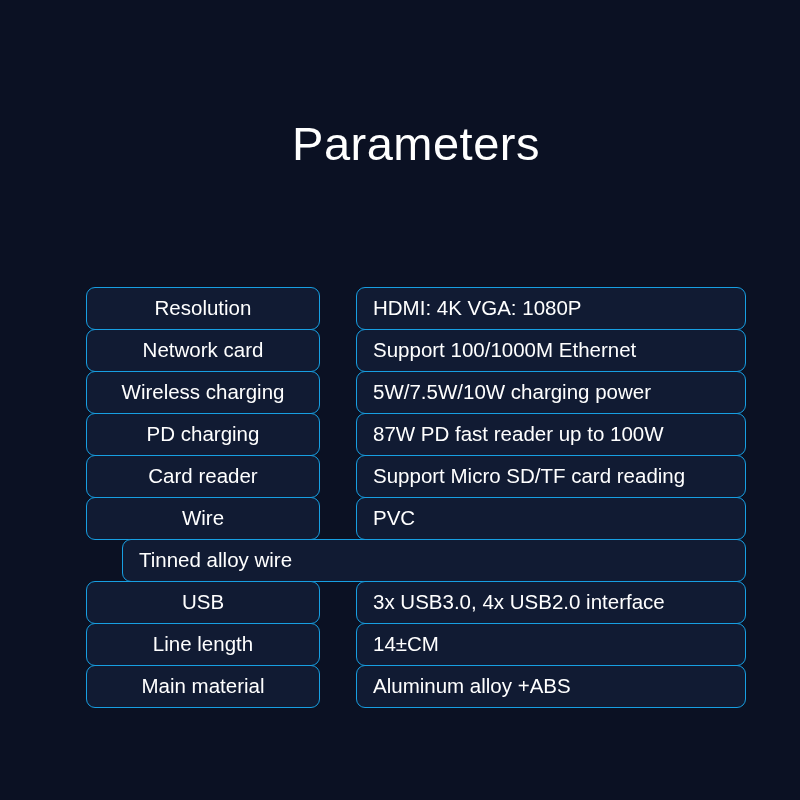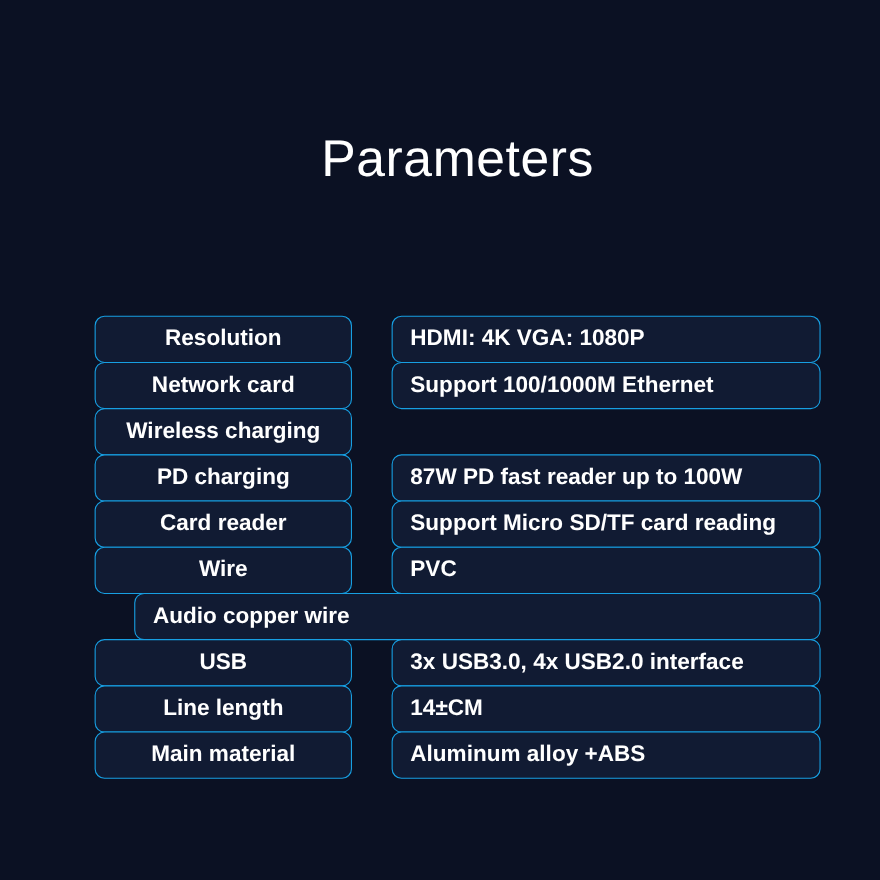--- a/index.html
+++ b/index.html
@@ -58,21 +58,21 @@
 
   .cell {
     height: 43px;
     border: 1.6px solid #179fe2;
     border-radius: 9px;
     background: #111b33;
     display: flex;
     align-items: center;
     color: #ffffff;
     font-size: 20.5px;
-    font-weight: 700;
+    font-weight: 400;
     line-height: 1;
     white-space: nowrap;
     overflow: hidden;
   }
 
   .cell-label {
     width: 234px;
     flex: 0 0 234px;
     justify-content: center;
     text-align: center;
@@ -96,35 +96,36 @@
       <div class="spec-row">
         <div class="cell cell-label">Resolution</div>
         <div class="cell cell-value">HDMI: 4K VGA: 1080P</div>
       </div>
       <div class="spec-row">
         <div class="cell cell-label">Network card</div>
         <div class="cell cell-value">Support 100/1000M Ethernet</div>
       </div>
       <div class="spec-row">
         <div class="cell cell-label">Wireless charging</div>
+        <div class="cell cell-value">5W/7.5W/10W charging power</div>
       </div>
       <div class="spec-row">
         <div class="cell cell-label">PD charging</div>
         <div class="cell cell-value">87W PD fast reader up to 100W</div>
       </div>
       <div class="spec-row">
         <div class="cell cell-label">Card reader</div>
         <div class="cell cell-value">Support Micro SD/TF card reading</div>
       </div>
       <div class="spec-row">
         <div class="cell cell-label">Wire</div>
         <div class="cell cell-value">PVC</div>
       </div>
       <div class="spec-row">
-        <div class="cell cell-value">Audio copper wire</div>
+        <div class="cell cell-value">Tinned alloy wire</div>
       </div>
       <div class="spec-row">
         <div class="cell cell-label">USB</div>
         <div class="cell cell-value">3x USB3.0, 4x USB2.0 interface</div>
       </div>
       <div class="spec-row">
         <div class="cell cell-label">Line length</div>
         <div class="cell cell-value">14±CM</div>
       </div>
       <div class="spec-row">

